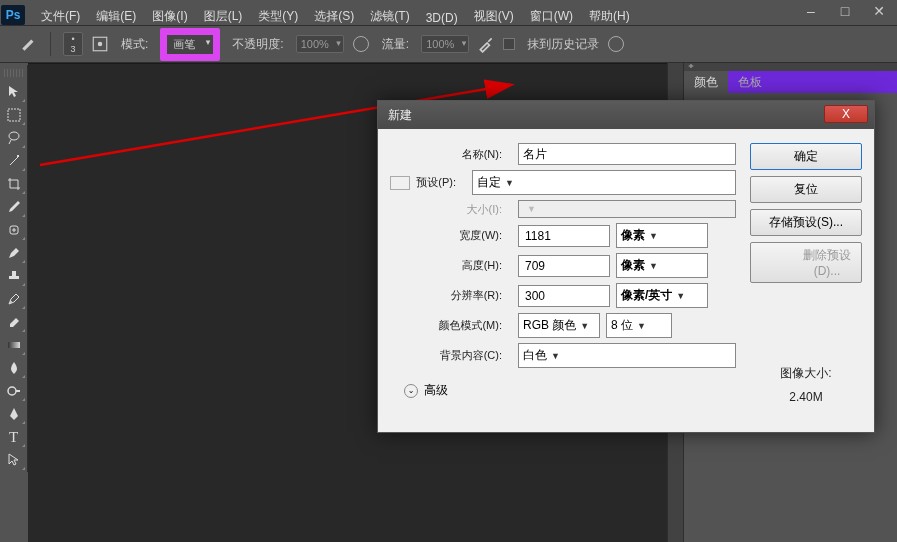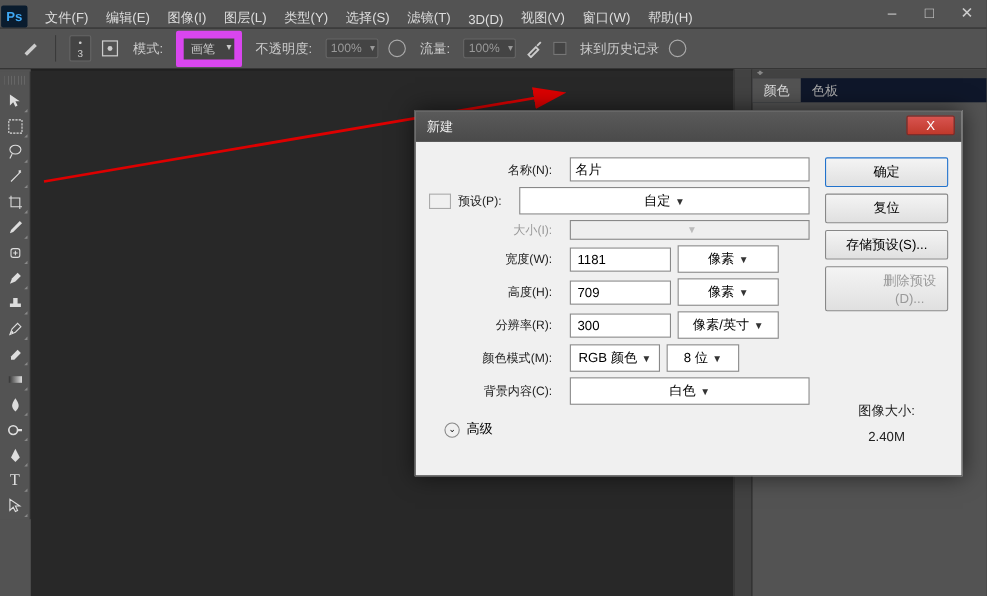--- a/index.html
+++ b/index.html
@@ -34,39 +34,39 @@
 
 
 .canvas-area { position: absolute; left: 28px; top: 63px; right: 230px; bottom: 0; background: #282828; border-top: 1px solid #1a1a1a; }
 
 
 .right-panels { position: absolute; right: 0; top: 63px; width: 230px; bottom: 0; background: #535353; border-left: 1px solid #2e2e2e; }
 .panel-dock { width: 16px; background: #424242; height: 100%; float: left; border-right: 1px solid #2e2e2e; }
 .panel-area { margin-left: 16px; }
 .panel-grip { height: 8px; background: #424242; position: relative; }
 .panel-grip::after { content: "◂▸"; position: absolute; left: 4px; top: -2px; font-size: 8px; color: #888; letter-spacing: -2px; }
-.panel-tabs { height: 22px; display: flex; background: #0f172a; font-size: 12px; }
+.panel-tabs { height: 22px; display: flex; background: #6d28d9; font-size: 12px; }
 .ptab { padding: 3px 10px; color: #aaa; cursor: default; }
 .ptab.active { background: #535353; color: #ddd; }
 
 
 .dialog { position: absolute; left: 377px; top: 100px; width: 498px; background: #f0f0f0; box-shadow: 0 0 20px rgba(0,0,0,.6); border: 1px solid #555; }
 .dlg-title { height: 28px; background: linear-gradient(#5a5a5a,#4a4a4a); display: flex; align-items: center; padding-left: 10px; color: #eee; font-size: 12px; position: relative; }
 .dlg-close { position: absolute; right: 6px; top: 4px; width: 44px; height: 18px; background: linear-gradient(#d85450,#c0392b); border-radius: 2px; color: #fff; font-size: 12px; display: flex; align-items: center; justify-content: center; border: 1px solid #8b2520; cursor: default; }
 .dlg-body { padding: 14px 12px 20px 12px; display: flex; gap: 14px; }
 .dlg-left { flex: 1; }
 .dlg-right { width: 112px; display: flex; flex-direction: column; gap: 6px; }
 .row { display: flex; align-items: center; margin-bottom: 5px; }
 .row-label { width: 128px; text-align: right; padding-right: 16px; font-size: 11px; color: #222; }
 .row-label.dim { color: #999; }
 .txt-input { flex: 1; border: 1px solid #888; background: #fff; padding: 3px 4px; font-size: 12px; min-width: 0; }
-.sel { border: 1px solid #888; background: #fff; padding: 3px 4px; font-size: 12px; position: relative; display: flex; justify-content: center; align-items: center; cursor: default; }
+.sel { border: 1px solid #888; background: #fff; padding: 3px 4px; font-size: 12px; position: relative; display: flex; justify-content: flex-start; align-items: center; cursor: default; }
 .sel-arrow { font-size: 9px; color: #333; margin-left: 4px; }
 .sel.wide { flex: 1; }
-.sel.narrow { width: 92px; }
+.sel.narrow { width: 92px; font-weight: bold; }
 .sel.mid { width: 82px; }
 .num-input { width: 92px; border: 1px solid #888; background: #fff; padding: 3px 6px; font-size: 12px; }
 .gap6 { width: 6px; }
 .btn { border: 1px solid #888; background: linear-gradient(#f4f4f4,#e0e0e0); padding: 4px 0; font-size: 12px; text-align: center; border-radius: 2px; cursor: default; }
 .btn.primary { border: 1.5px solid #2172cc; }
 .btn.disabled { color: #999; padding-left: 42px; }
 .image-size { margin-top: 76px; text-align: center; font-size: 12px; color: #222; }
 .image-size div { margin-bottom: 8px; }
 .adv-row { display: flex; align-items: center; gap: 6px; margin-top: 14px; margin-left: 14px; font-size: 12px; }
 .adv-toggle { width: 14px; height: 14px; border: 1px solid #888; border-radius: 50%; display: flex; align-items: center; justify-content: center; font-size: 8px; cursor: default; }

